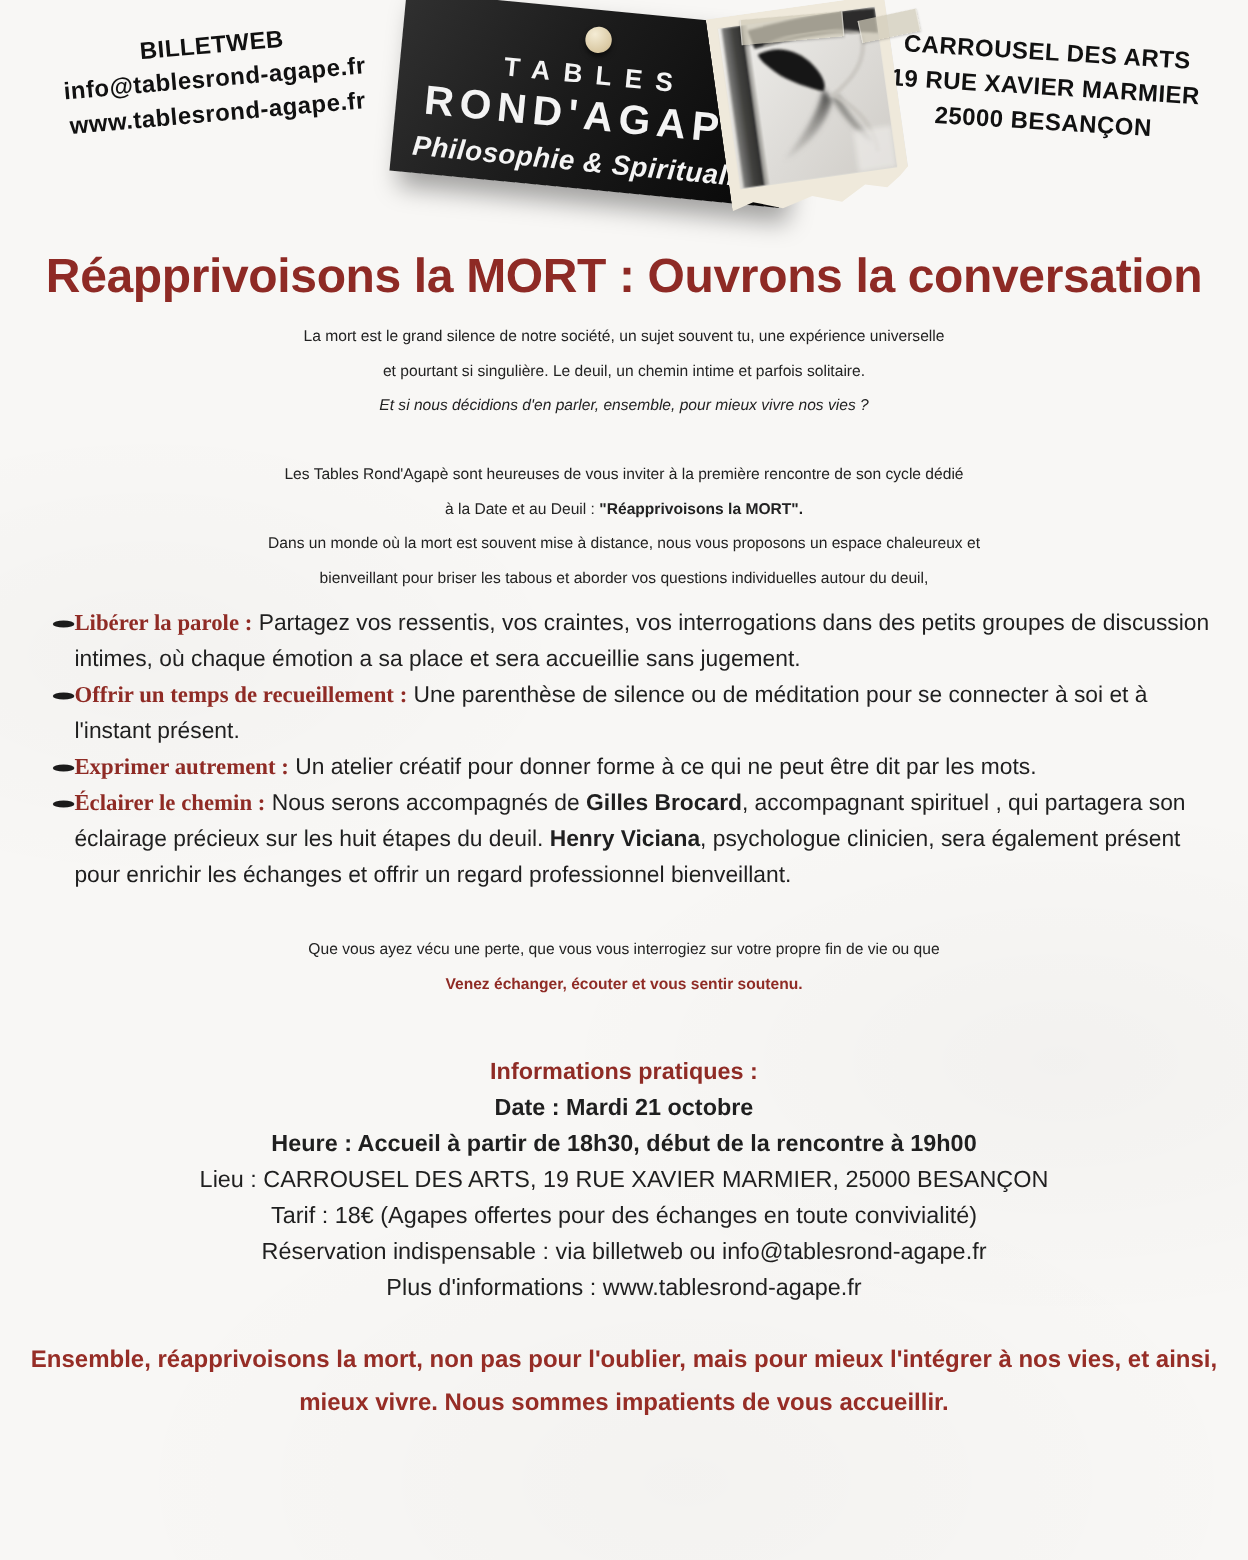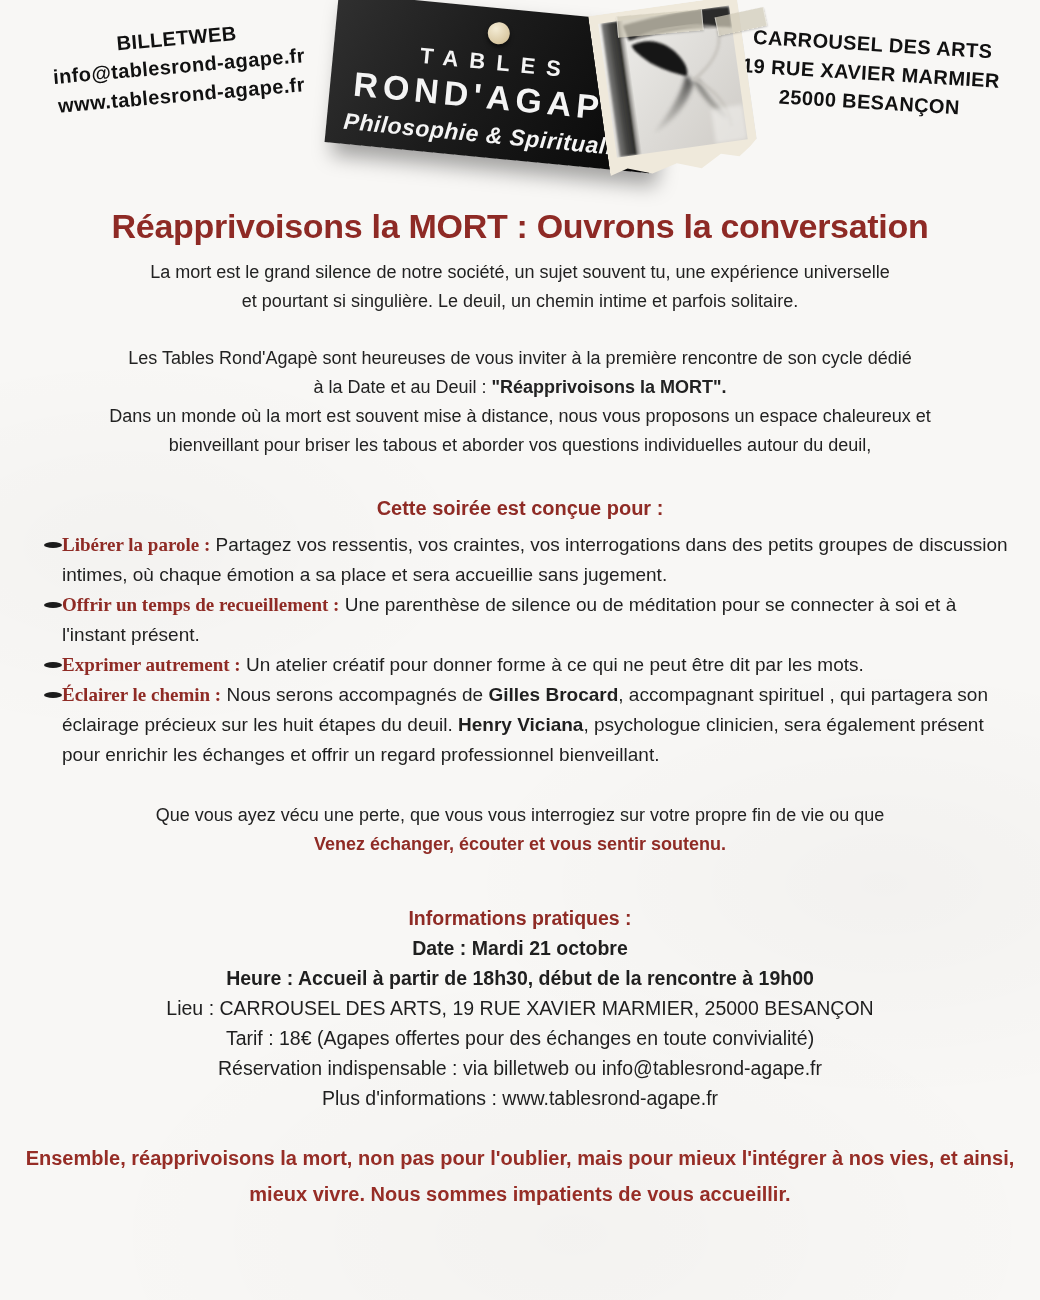--- a/index.html
+++ b/index.html
@@ -56,24 +56,24 @@
     position:absolute; background:rgba(208,202,184,0.72);
     box-shadow:0 1px 2px rgba(0,0,0,0.18); border-left:1px solid rgba(255,255,255,0.4);
     border-right:1px solid rgba(255,255,255,0.4); z-index:4;
   }
   .tape-left  { left:617px; top:13px; width:84px; height:21px; transform:rotate(-5deg); }
   .tape-right { left:716px; top:12px; width:48px; height:19px; transform:rotate(-12deg); }
 
   
   .main { position:absolute; left:20px; right:20px; top:206px; text-align:center; }
   .title {
-    font-size:34px; font-weight:bold; letter-spacing:-0.3px;
+    font-size:40px; font-weight:bold; letter-spacing:-0.3px;
     color:#8e2a25; line-height:1.2; margin-bottom:11px;
   }
-  .para { font-size:18px; line-height:29px; color:#222; }
+  .para { font-size:13px; line-height:29px; color:#222; }
   .para .line { display:block; }
   .italic { font-style:italic; }
   .gap28 { margin-top:28px; }
   .bold  { font-weight:bold; }
   .sec-head { margin-top:35px; font-size:20px; font-weight:bold; color:#8f2b25; line-height:26px; }
 
   .bullets { margin:9px 0 0 24px; text-align:left; }
   .b-item { display:flex; font-size:19px; line-height:30px; }
   .b-dot {
     flex:0 0 18px; margin-top:12px; width:6px; height:6px; border-radius:50%;
@@ -158,30 +158,30 @@
     <span>25000 BESANÇON</span>
   </div>
 
   <div class="main">
 
     <div class="title">Réapprivoisons la MORT : Ouvrons la conversation</div>
 
     <div class="para">
       <span class="line">La mort est le grand silence de notre société, un sujet souvent tu, une expérience universelle</span>
       <span class="line">et pourtant si singulière. Le deuil, un chemin intime et parfois solitaire.</span>
+      <span class="line italic">Et si nous décidions d'en parler, ensemble, pour mieux vivre nos vies ?</span>
     </div>
 
     <div class="para gap28">
       <span class="line">Les Tables Rond'Agapè sont heureuses de vous inviter à la première rencontre de son cycle dédié</span>
       <span class="line"><span>à la Date et au Deuil : </span><span class="bold">"Réapprivoisons la MORT".</span></span>
       <span class="line">Dans un monde où la mort est souvent mise à distance, nous vous proposons un espace chaleureux et</span>
       <span class="line">bienveillant pour briser les tabous et aborder vos questions individuelles autour du deuil,</span>
     </div>
 
-    <div class="sec-head">Cette soirée est conçue pour :</div>
 
     <div class="bullets">
       <div class="b-item">
         <span class="b-dot"></span>
         <div class="b-body"><span class="b-lead">Libérer la parole :</span><span> Partagez vos ressentis, vos craintes, vos interrogations dans des petits groupes de discussion intimes, où chaque émotion a sa place et sera accueillie sans jugement.</span></div>
       </div>
       <div class="b-item">
         <span class="b-dot"></span>
         <div class="b-body"><span class="b-lead">Offrir un temps de recueillement :</span><span> Une parenthèse de silence ou de méditation pour se connecter à soi et à l'instant présent.</span></div>
       </div>

